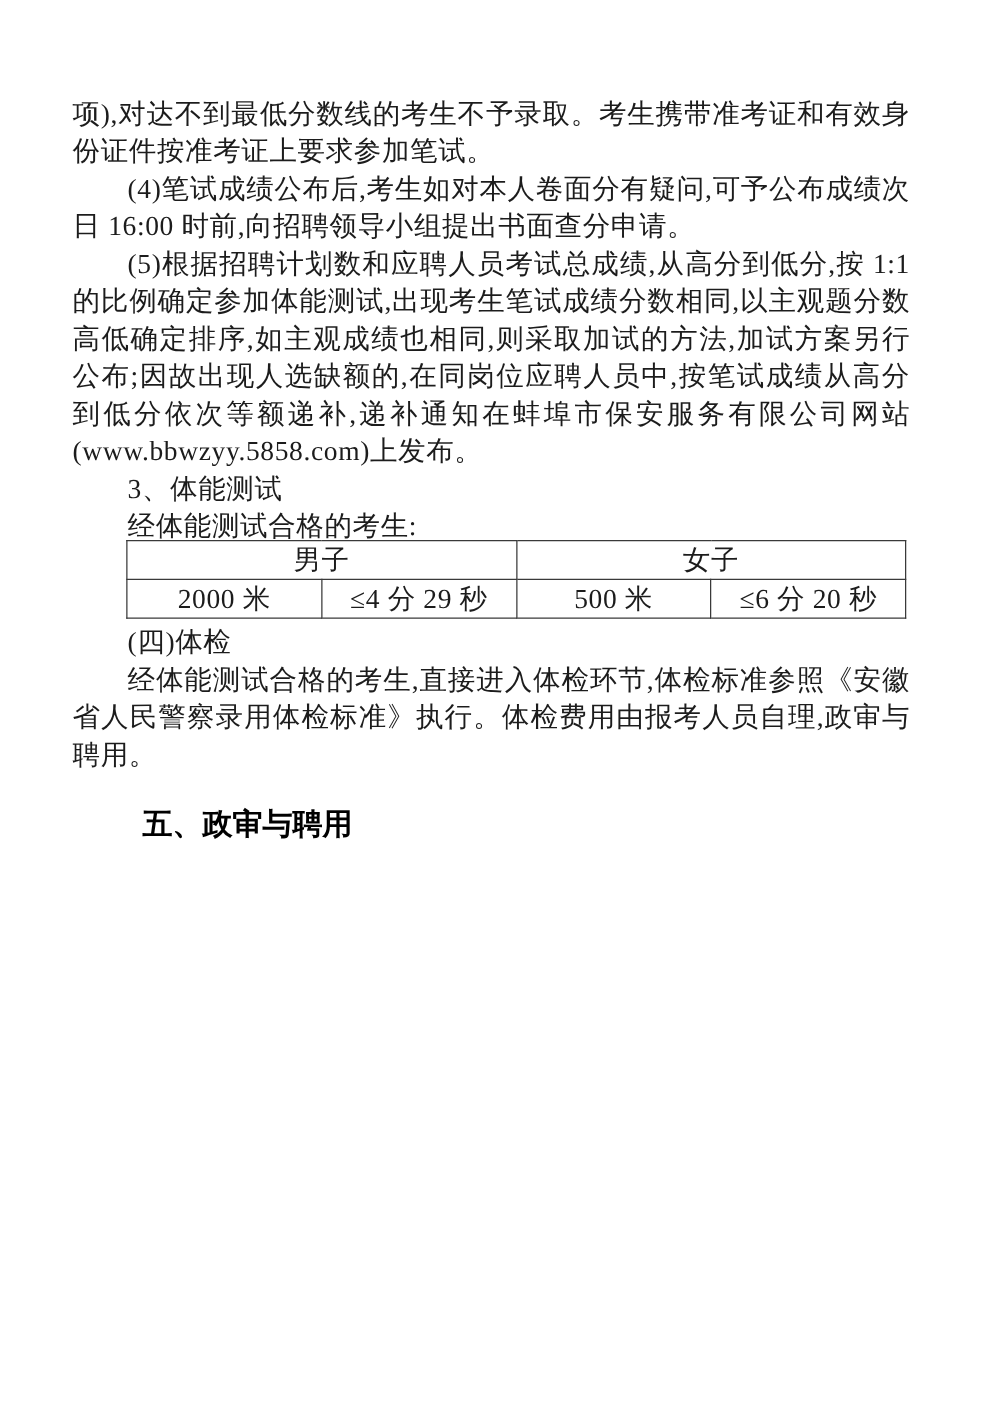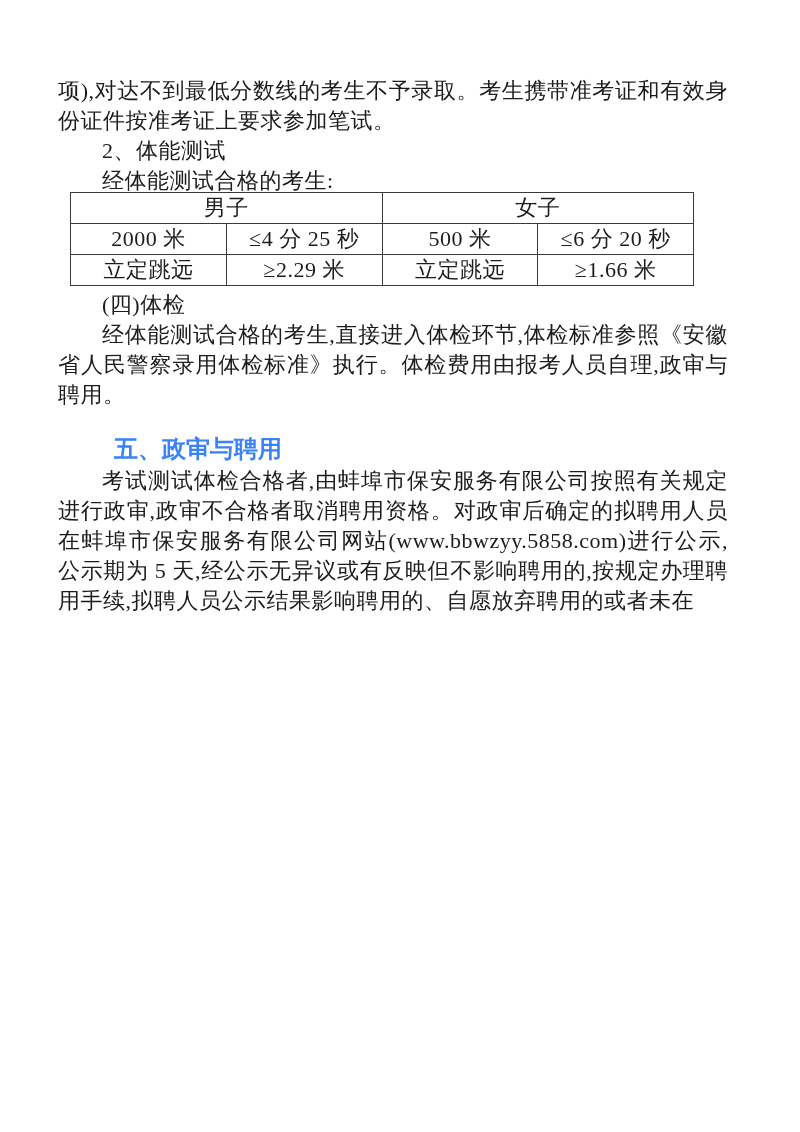--- a/index.html
+++ b/index.html
@@ -28,98 +28,93 @@
     line-height: 30px;
     text-align: justify;
     letter-spacing: 0.5px;
   }
   p.indent {
     text-indent: 2em;
   }
   table.fitness-table {
     border-collapse: collapse;
     width: 624px;
-    margin: -4px 0 4px 12px;
+    margin: -4px 0 4px 43px;
     table-layout: fixed;
   }
   table.fitness-table td {
     border: 1px solid #3a3a3a;
     text-align: center;
     vertical-align: middle;
     font-size: 22px;
     height: 29px;
     padding: 0;
     letter-spacing: 0.5px;
   }
   .col1 { width: 26%; }
   .col2 { width: 24%; }
   .col3 { width: 22.5%; }
   .col4 { width: 27.5%; }
   h2.section-heading {
     margin: 26px 0 0 0;
     padding: 0;
-    font-family: Liberation Mono, monospace;
+    font-family: Liberation Serif, serif;
     font-weight: bold;
     font-size: 24px;
     line-height: 30px;
     text-indent: 56px;
-    color: #3b82f6;
+    color: #000000;
   }
   .footer {
     position: absolute;
     left: 0;
     top: 1028px;
     width: 100%;
     text-align: center;
     font-size: 15px;
     line-height: 20px;
     color: #222222;
   }
 </style>
 </head>
 <body>
 
 <div class="page">
   <div class="content">
 
     <p class="body">项),对达不到最低分数线的考生不予录取。考生携带准考证和有效身份证件按准考证上要求参加笔试。</p>
 
+    <p class="body indent">(4)笔试成绩公布后,考生如对本人卷面分有疑问,可予公布成绩次日 16:00 时前,向招聘领导小组提出书面查分申请。</p>
+
+    <p class="body indent">(5)根据招聘计划数和应聘人员考试总成绩,从高分到低分,按 1:1 的比例确定参加体能测试,出现考生笔试成绩分数相同,以主观题分数高低确定排序,如主观成绩也相同,则采取加试的方法,加试方案另行公布;因故出现人选缺额的,在同岗位应聘人员中,按笔试成绩从高分到低分依次等额递补,递补通知在蚌埠市保安服务有限公司网站(www.bbwzyy.5858.com)上发布。</p>
 
 
-
-    <p class="body indent">2、体能测试</p>
+    <p class="body indent">3、体能测试</p>
 
 
     <p class="body indent">经体能测试合格的考生:</p>
 
     <table class="fitness-table">
       <tbody>
         <tr>
           <td colspan="2">男子</td>
           <td colspan="2">女子</td>
         </tr>
         <tr>
           <td class="col1">2000 米</td>
-          <td class="col2">≤4 分 25 秒</td>
+          <td class="col2">≤4 分 29 秒</td>
           <td class="col3">500 米</td>
           <td class="col4">≤6 分 20 秒</td>
-        </tr>
-        <tr>
-          <td class="col1">立定跳远</td>
-          <td class="col2">≥2.29 米</td>
-          <td class="col3">立定跳远</td>
-          <td class="col4">≥1.66 米</td>
         </tr>
       </tbody>
     </table>
 
     <p class="body indent">(四)体检</p>
 
     <p class="body indent">经体能测试合格的考生,直接进入体检环节,体检标准参照《安徽省人民警察录用体检标准》执行。体检费用由报考人员自理,政审与聘用。</p>
 
     <h2 class="section-heading">五、政审与聘用</h2>
 
-    <p class="body indent">考试测试体检合格者,由蚌埠市保安服务有限公司按照有关规定进行政审,政审不合格者取消聘用资格。对政审后确定的拟聘用人员在蚌埠市保安服务有限公司网站(www.bbwzyy.5858.com)进行公示,公示期为 5 天,经公示无异议或有反映但不影响聘用的,按规定办理聘用手续,拟聘人员公示结果影响聘用的、自愿放弃聘用的或者未在</p>
 
   </div>
 
   <div class="footer">4</div>
 </div>
 
 </body></html>

